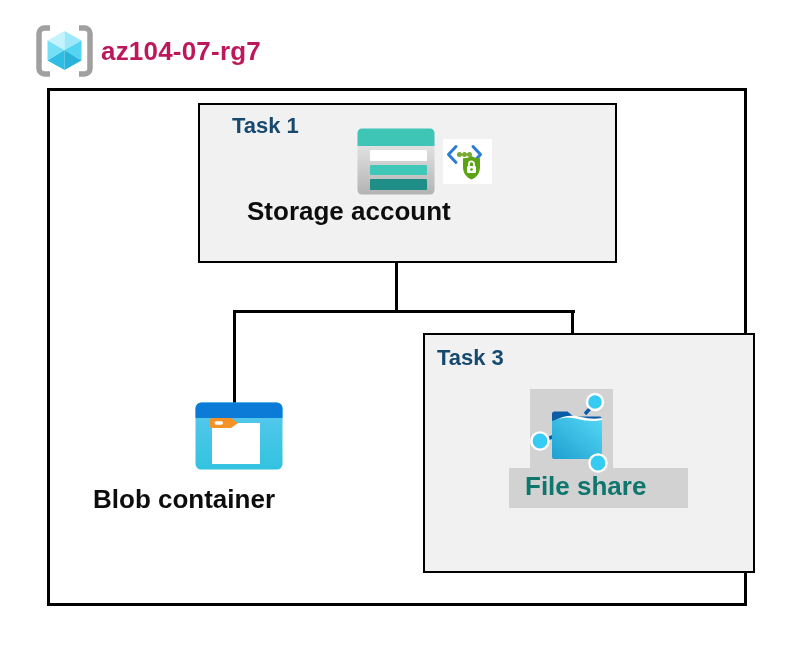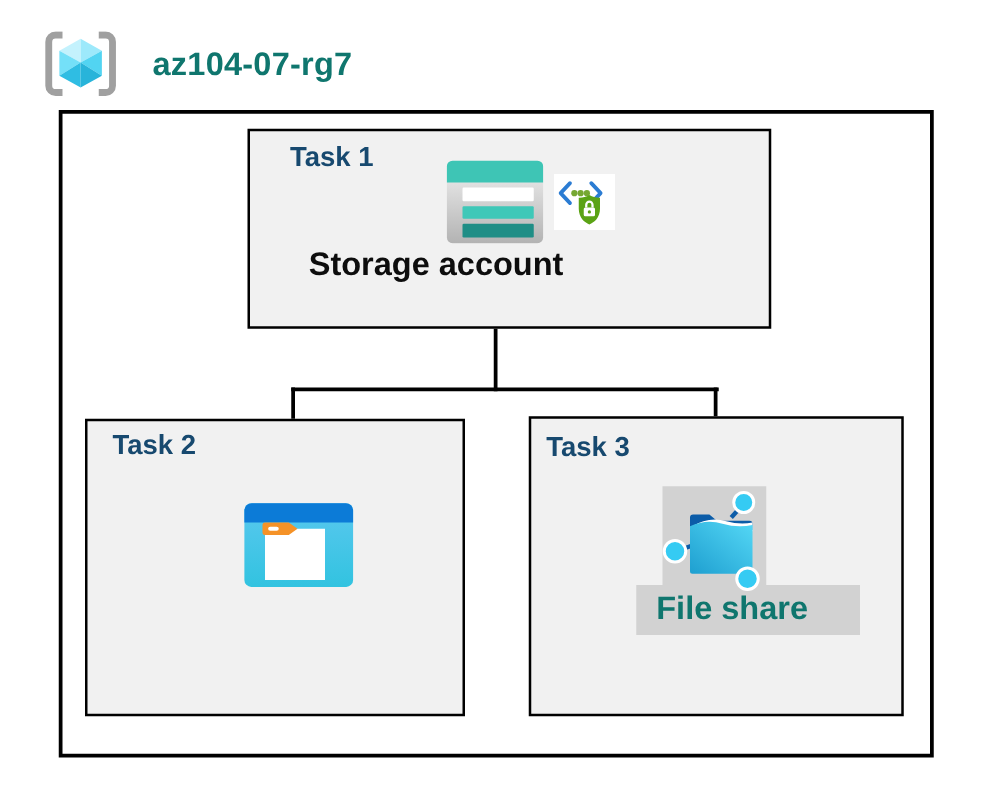--- a/index.html
+++ b/index.html
@@ -2,31 +2,31 @@
 <html><head>
 <meta charset="utf-8">
 <style>
   html,body{margin:0;padding:0;background:#ffffff;}
   .stage{
     position:relative;width:788px;height:647px;background:#ffffff;overflow:hidden;
     font-family:"Liberation Sans","DejaVu Sans",sans-serif;
   }
   .abs{position:absolute;}
   .rg-title{
-    left:101px;top:36px;font-size:26px;font-weight:700;color:#0f766e;letter-spacing:0.2px;margin-left:21px;
+    left:101px;top:36px;font-size:26px;font-weight:700;color:#be185d;letter-spacing:0.2px;
   }
   .outer-box{
     left:47px;top:88px;width:700px;height:518px;border:3px solid #000;box-sizing:border-box;background:#fff;
   }
   .task-box{
     border:2px solid #000;box-sizing:border-box;background:#f1f1f1;
   }
   #task1-box{left:198px;top:103px;width:419px;height:160px;}
   #task2-box{left:68px;top:335px;width:304px;height:238px;}
-  #task3-box{left:423px;top:333px;width:300px;height:240px;}
+  #task3-box{left:423px;top:333px;width:332px;height:240px;}
   .task-label{
     position:absolute;font-size:22px;font-weight:700;color:#17496f;white-space:nowrap;
   }
   #task1-box .task-label{left:32px;top:8px;text-align:right;}
   #task2-box .task-label{left:20px;top:6px;}
   #task3-box .task-label{left:12px;top:10px;}
   .resource-label{
     position:absolute;font-size:26px;font-weight:700;color:#0d0d0d;white-space:nowrap;
   }
   #storage-label{left:247px;top:196px;width:290px;}
@@ -95,36 +95,34 @@
     <circle cx="16.5" cy="15.5" r="2.5" fill="#76a832"></circle>
     <circle cx="21.5" cy="15.5" r="2.5" fill="#76a832"></circle>
     <circle cx="26.5" cy="15.5" r="2.5" fill="#76a832"></circle>
     <path d="M28.5 17 c2.5 1.5 5.5 2.3 8.5 2.2 v8.8 c0 7 -4.5 11 -8.5 12.5 c-4 -1.5 -8.5 -5.5 -8.5 -12.5 v-8.8 c3 0.1 6 -0.7 8.5 -2.2 z" fill="#5ba315"></path>
     <path d="M26 27 v-2.2 a2.5 2.5 0 0 1 5 0 V27" stroke="#ffffff" stroke-width="1.8" fill="none"></path>
     <rect x="24" y="27" width="9" height="7" rx="1.2" fill="#ffffff"></rect>
     <circle cx="28.5" cy="30.5" r="1.3" fill="#5ba315"></circle>
   </svg>
   <div class="resource-label" id="storage-label">Storage account</div>
 
-  <div class="abs task-box" id="task2-box">
-    <div class="task-label">Task 2</div>
-  </div>
   <svg id="blob-icon" class="icon" viewBox="0 0 88 68">
     <defs>
       <linearGradient id="bb" x1="0" y1="0" x2="0" y2="1">
         <stop offset="0" stop-color="#5ac8ef"></stop>
           <stop offset="1" stop-color="#32c3e0"></stop>
       </linearGradient>
     </defs>
     <rect x="0.5" y="0.5" width="87" height="67" rx="5.5" fill="url(#bb)"></rect>
     <path d="M0.5 16 V6.5 a6 6 0 0 1 6 -6 h75 a6 6 0 0 1 6 6 V16 z" fill="#0c7bd7"></path>
     <rect x="17" y="21" width="48" height="41" fill="#ffffff"></rect>
     <path d="M17 16 h19 l7 5 -7 5 h-19 a2 2 0 0 1 -2 -2 v-6 a2 2 0 0 1 2 -2 z" fill="#f59227"></path>
     <rect x="19.5" y="19.3" width="8.5" height="3.4" rx="1.7" fill="#ffffff"></rect>
   </svg>
+  <div class="resource-label" id="blob-label">Blob container</div>
 
   <div class="abs task-box" id="task3-box">
     <div class="task-label">Task 3</div>
   </div>
   <div class="abs" id="fileshare-patch"></div>
   <div class="abs" id="fileshare-labelbox">
     <div id="fileshare-text">File share</div>
   </div>
   <svg id="fileshare-icon" class="icon" viewBox="0 0 86 84">
     <defs>

